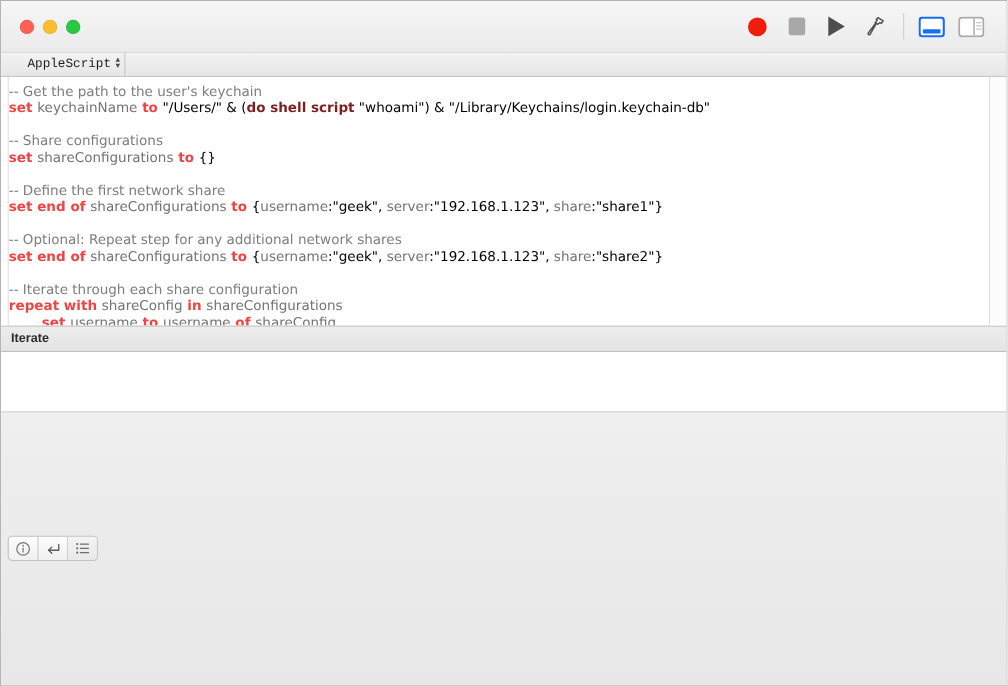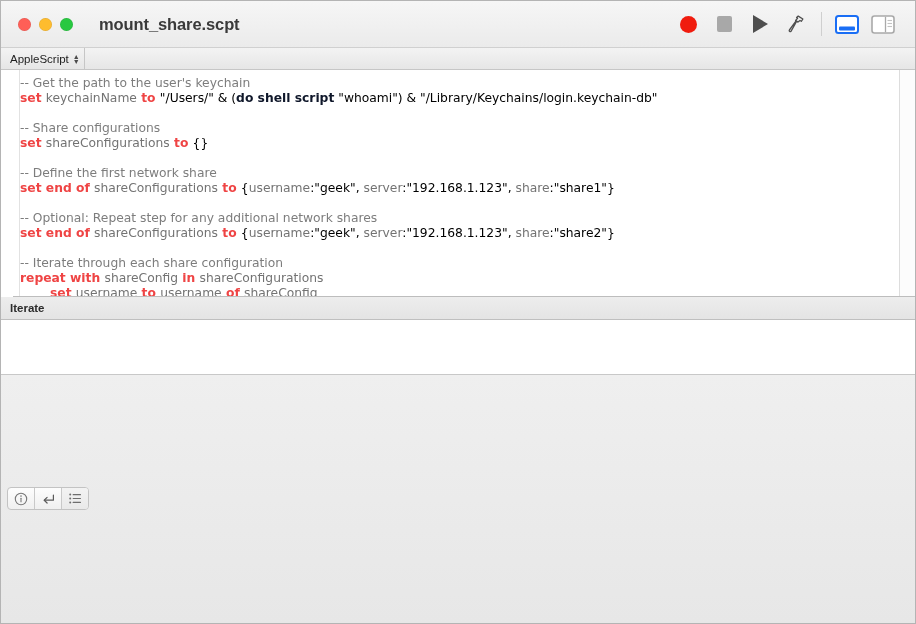--- a/index.html
+++ b/index.html
@@ -123,42 +123,42 @@
     background: linear-gradient(to bottom, #f3f3f3 0%, #e6e6e6 100%);
     border-bottom: 1px solid #c6c6c6;
     display: flex;
     align-items: stretch;
     font-size: 11.5px;
     color: #1d1d1d;
   }
   .popup {
     display: flex;
     align-items: center;
-    padding: 0 4px 0 9px;
+    padding: 0 4px 0 24px;
     border-right: 1px solid #c6c6c6;
     white-space: nowrap;
     gap: 4px;
+    font-family: Liberation Mono, monospace;
   }
   .popup .stepper {
     display: inline-flex;
     flex-direction: column;
     line-height: 5px;
     font-size: 7px;
     color: #4b4b4b;
     transform: translateY(-0.5px);
   }
 
   
   .editor-wrap {
     position: relative;
     flex: 1 1 auto;
     background: #ffffff;
     overflow: hidden;
     border-bottom: 1px solid #bdbdbd;
-    margin-left: 12px;
   }
   .code {
     position: absolute;
     left: 0; top: 0; right: 0; bottom: 0;
     padding: 6px 0 0 0;
     font-family: "DejaVu Sans", "Liberation Sans", sans-serif;
     font-size: 12.3px;
     line-height: 15px;
     color: #000000;
     white-space: pre;
@@ -181,21 +181,21 @@
     top: 0; bottom: 0; right: 0;
     width: 15px;
     background: #fcfcfc;
     border-left: 1px solid #dddddd;
   }
 
   
   .c-comment { color: #7d7d7d; }
   .c-kw      { color: #ef4444; font-weight: bold; }
   .c-var     { color: #737373; }
-  .c-cmd     { color: #0f172a; font-weight: bold; }
+  .c-cmd     { color: #7f1d1d; font-weight: bold; }
   .c-str     { color: #000000; }
   .c-plain   { color: #000000; }
 
   
   .result-header {
     flex: 0 0 22px;
     height: 22px;
     background: linear-gradient(to bottom, #ededed 0%, #e4e4e4 100%);
     border-bottom: 1px solid #bfbfbf;
     display: flex;
@@ -244,21 +244,20 @@
 <body>
 
 <div class="window">
 
   <div class="titlebar">
     <div class="traffic">
       <span class="light red"></span>
       <span class="light yellow"></span>
       <span class="light green"></span>
     </div>
-    <div class="win-title">mount_share.scpt</div>
 
     <div class="toolbar-right">
       <div class="tb-btn">
         <span class="icon-record"></span>
       </div>
       <div class="tb-btn">
         <span class="icon-stop"></span>
       </div>
       <div class="tb-btn">
         <span class="icon-play"></span>

